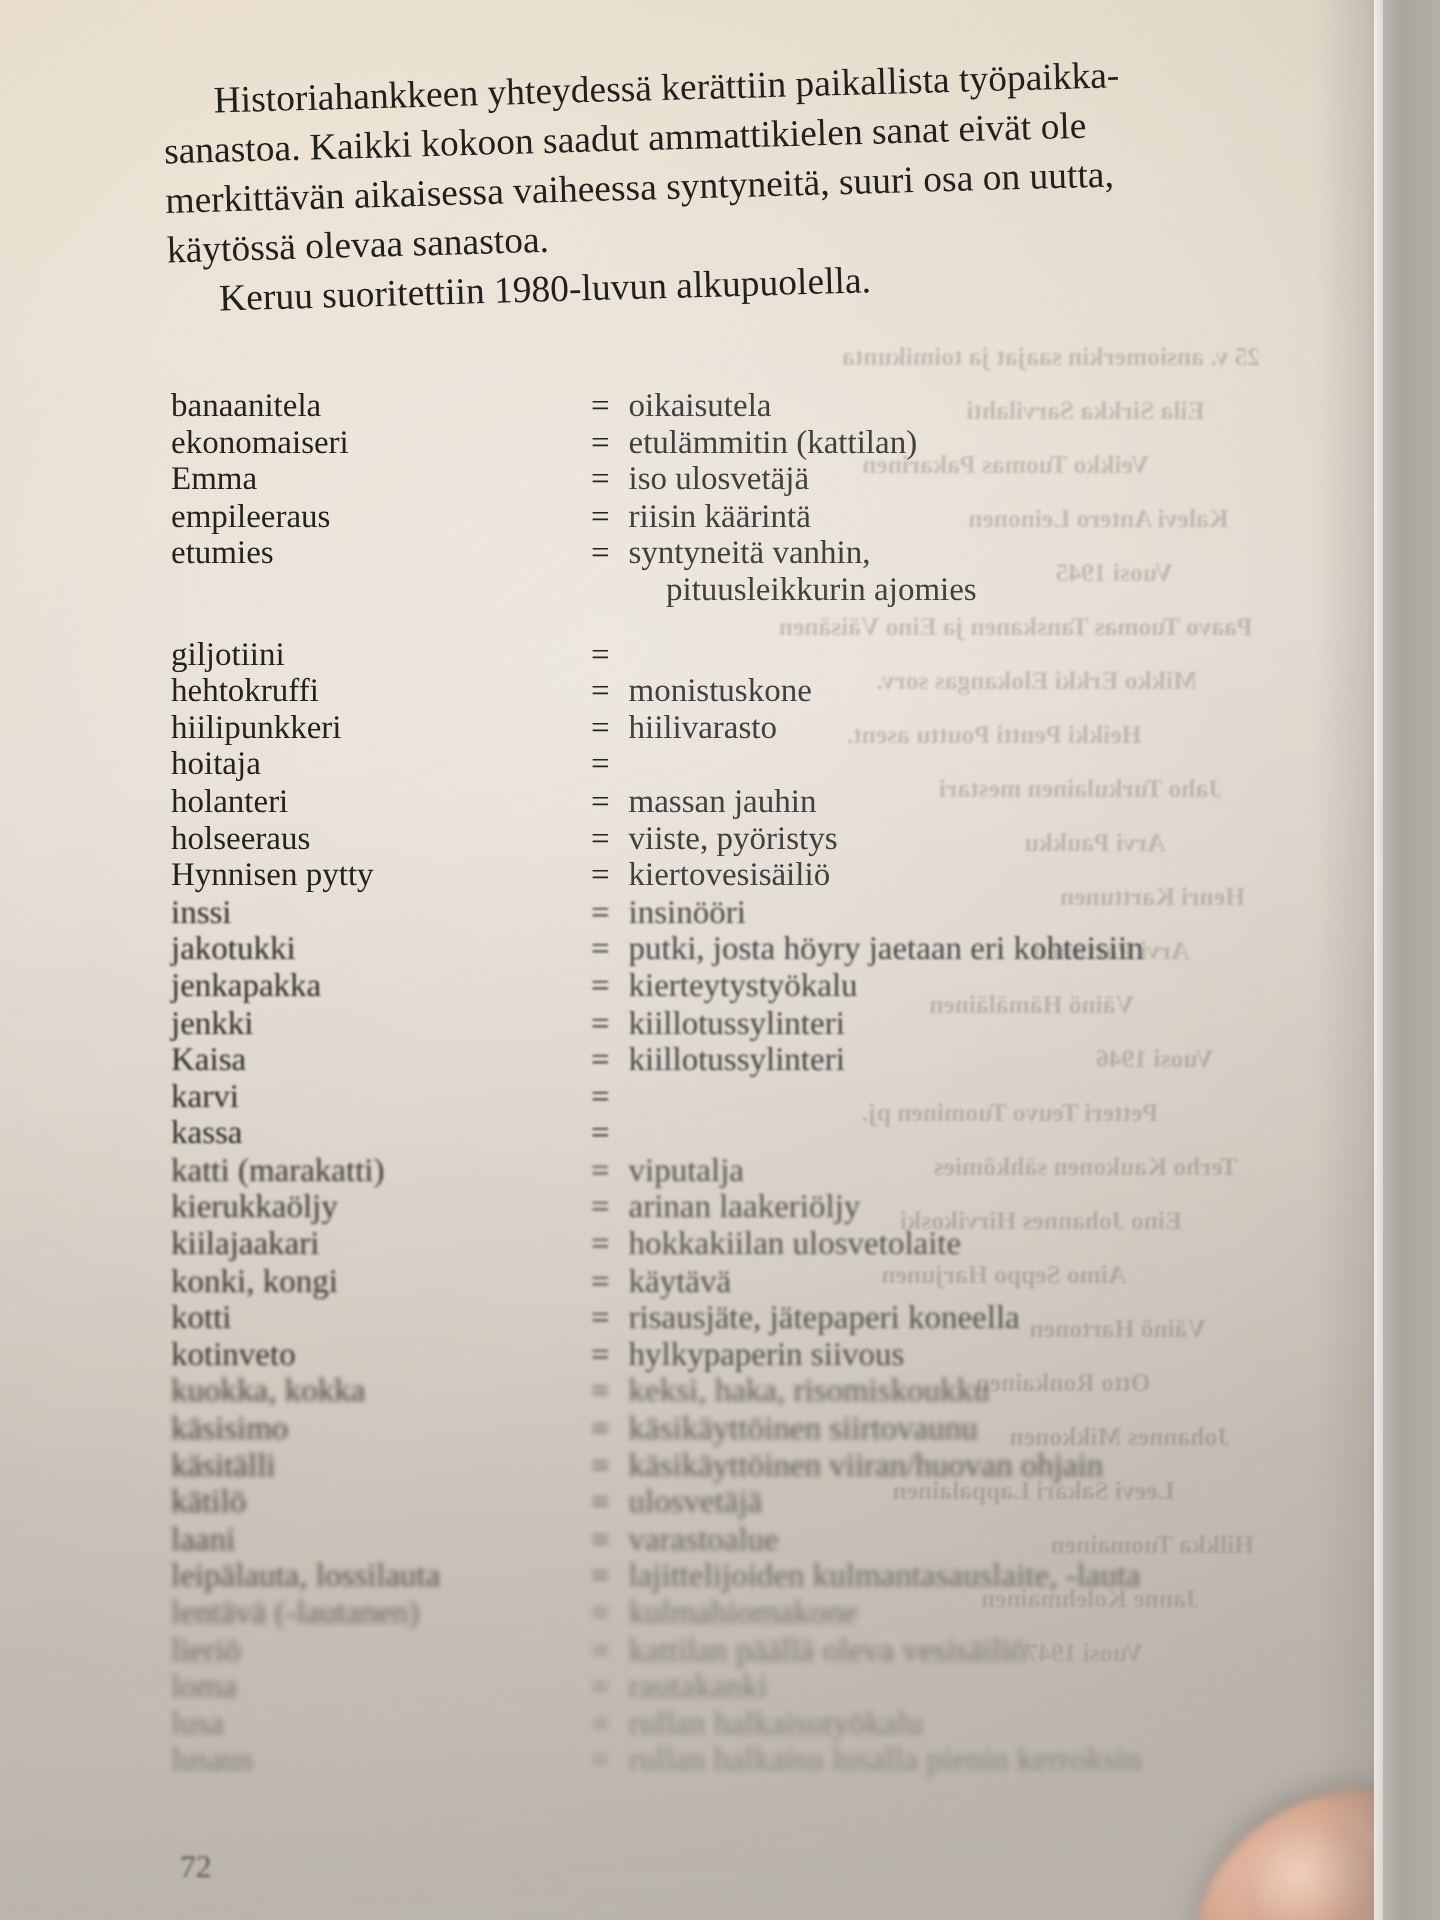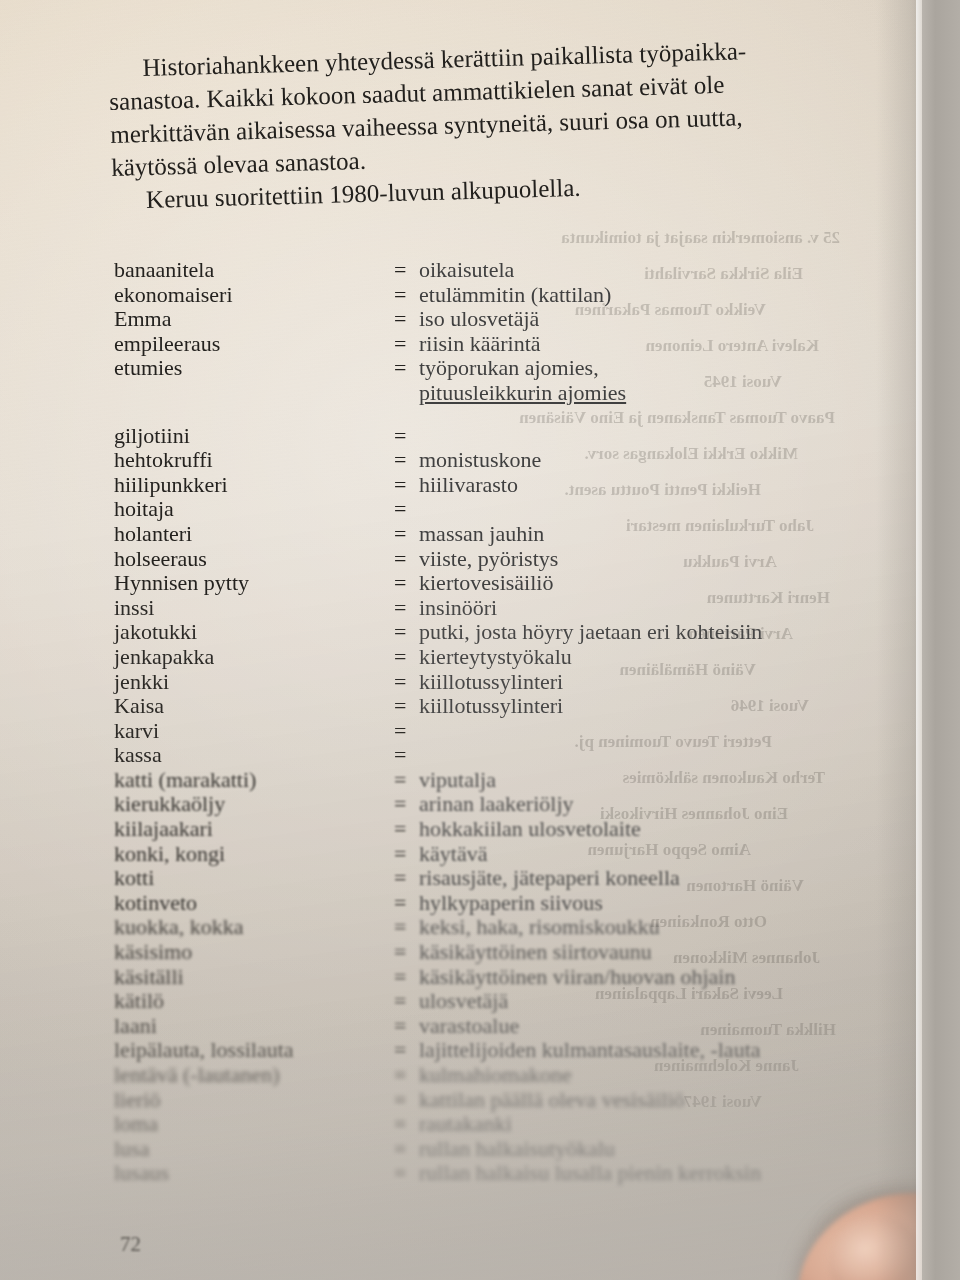--- a/index.html
+++ b/index.html
@@ -117,21 +117,21 @@
     font-size: 22px;
     color: #24221f;
   }
   .def {
     position: absolute;
     left: 419px;
     font-size: 22px;
     color: #404040;
     white-space: nowrap;
   }
-  .def.cont { left: 419px; text-decoration: underline; }
+  .def.cont { left: 444px; }
 
   .folio {
     position: absolute;
     left: 120px;
     top: 1232px;
     font-size: 21px;
     color: #4a4742;
     filter: blur(1.0px);
     opacity: 0.85;
   }
@@ -240,21 +240,21 @@
           <span class="def">iso ulosvetäjä</span>
         </div>
         <div class="row b0">
           <span class="term">empileeraus</span>
           <span class="eq">=</span>
           <span class="def">riisin käärintä</span>
         </div>
         <div class="row b0">
           <span class="term">etumies</span>
           <span class="eq">=</span>
-          <span class="def">työporukan ajomies,</span>
+          <span class="def">syntyneitä vanhin,</span>
         </div>
         <div class="row b0">
           <span class="def cont">pituusleikkurin ajomies</span>
         </div>
       </div>
       <div class="grp">
         <div class="row b1">
           <span class="term">giljotiini</span>
           <span class="eq">=</span>
         </div>

